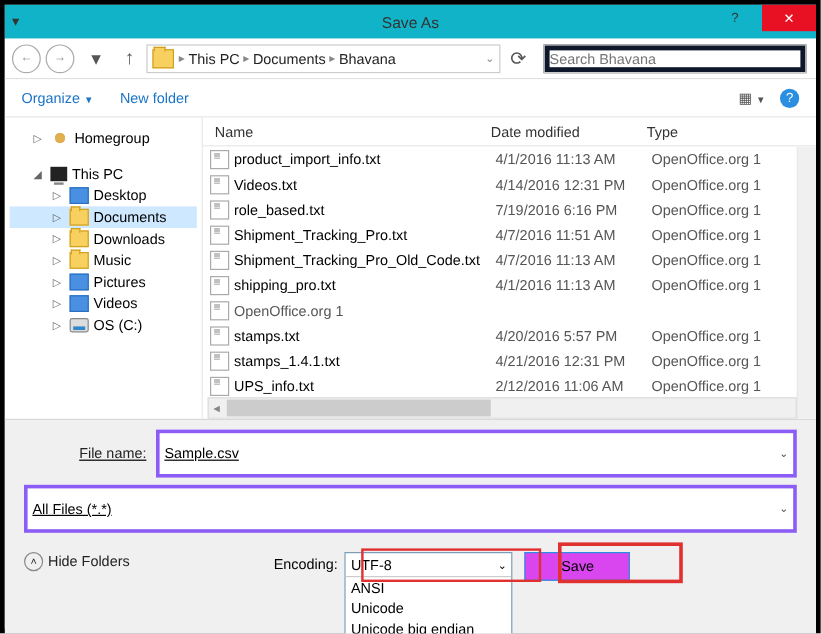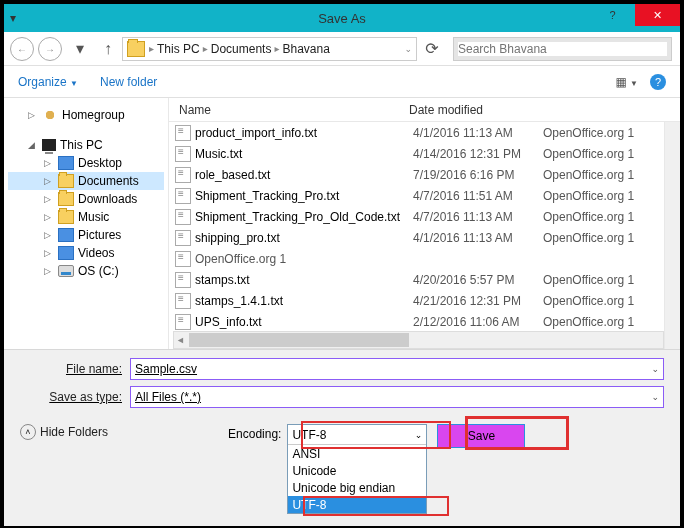--- a/index.html
+++ b/index.html
@@ -12,21 +12,21 @@
   .winbtn { width: 45px; height: 22px; display: flex; align-items: center; justify-content: center; font-size: 11px; color: #333; }
   .winbtn.close { background: #e81123; color: #fff; width: 45px; height: 22px; }
   .navbar { background: #fff; height: 34px; border-bottom: 1px solid #e0e0e0; display: flex; align-items: center; padding: 0 6px; }
   .circlebtn { width: 24px; height: 24px; border-radius: 50%; border: 1px solid #aaa; margin-right: 4px; display:flex; align-items:center; justify-content:center; font-size:10px; color:#888; }
   .uparrow { width: 20px; text-align:center; color: #555; margin: 0 4px; }
   .breadcrumb { flex: 0 0 295px; height: 24px; border: 1px solid #ccc; display: flex; align-items: center; padding: 0 4px; font-size: 12px; color: #222; background:#fff; }
   .breadcrumb .foldericon { width: 18px; height: 16px; background: #f8d060; border: 1px solid #d0a020; margin-right: 4px; display:inline-block; position:relative;}
   .breadcrumb .foldericon:before { content:""; position:absolute; top:-3px; left:0; width:8px; height:3px; background:#f8d060; border:1px solid #d0a020; border-bottom:none;}
   .breadcrumb span.sep { color: #888; margin: 0 3px; font-size:10px;}
   .refresh { width: 26px; text-align:center; color:#555; margin-left:2px; }
-  .searchbox { flex: 1; height: 24px; border: 1px solid #ccc; margin-left: 8px; margin-right: 2px; display:flex; align-items:center; padding: 0 4px; background:#e5e5e5;}
+  .searchbox { flex: 1; height: 24px; border: 1px solid #ccc; margin-left: 8px; margin-right: 2px; display:flex; align-items:center; padding: 0 4px; background:#0f172a;}
   .searchbox input { border:none; outline:none; font-size:12px; color:#888; width:100%; }
 
   .toolbar { background: #fff; height: 32px; border-bottom: 1px solid #e0e0e0; display:flex; align-items:center; padding: 0 14px; font-size: 12px; color: #1a74c7; gap: 22px; }
   .toolbar .right { margin-left:auto; display:flex; gap:12px; align-items:center; color:#555;}
   .helpicon { width:16px; height:16px; border-radius:50%; background:#2a8fe0; color:#fff; display:flex; align-items:center; justify-content:center; font-size:11px;}
 
   .mainarea { display:flex; height: 252px; border-bottom: 1px solid #d8d8d8; background:#fff;}
   .sidebar { width: 165px; border-right: 1px solid #e8e8e8; padding: 8px 4px; font-size:12px; overflow:hidden;}
   .treeitem { display:flex; align-items:center; padding: 2px 4px; gap:4px; white-space:nowrap; cursor:default;}
   .treeitem.sel { background: #cde8ff; }
@@ -55,21 +55,21 @@
   .frow .fname { width: 218px; overflow:hidden;}
   .frow .fdate { width: 130px; color:#555;}
   .frow .ftype { color:#555;}
   .listscroll { position:absolute; bottom:0; left:4px; right:16px; height:18px; background:#f0f0f0; border:1px solid #ddd; display:flex; align-items:center;}
   .listscroll .thumb { width:45%; height:14px; background:#ccc; margin-left:2px;}
   .vscroll { position:absolute; right:0; top:0; bottom:0; width:16px; background:#f0f0f0; border-left:1px solid #e8e8e8;}
 
   .fieldsarea { background:#f0f0f0; padding: 8px 16px 4px 16px; font-size:12px;}
   .fieldrow { display:flex; align-items:center; margin-bottom:6px;text-decoration:underline;}
   .fieldrow label { width:110px; text-align:right; padding-right:8px; color:#222;}
-  .fieldrow .combo { flex:1; height:22px; border:1px solid #8b5cf6; background:#fff; display:flex; align-items:center; padding:0 4px; position:relative;}
+  .fieldrow .combo { flex:1; height:40px; border:3px solid #8b5cf6; background:#fff; display:flex; align-items:center; padding:0 4px; position:relative;}
   .fieldrow .combo .caret { position:absolute; right:4px; font-size:9px; color:#555;}
 
   .footer { background:#f0f0f0; padding: 6px 16px 12px 16px; display:flex; align-items:flex-start; position:relative; font-size:12px;}
   .hidefolders { display:flex; align-items:center; gap:4px; color:#222; }
   .hidefolders .chev { width:16px; height:16px; border:1px solid #888; border-radius:50%; display:flex; align-items:center; justify-content:center; font-size:9px;}
   .encodingblock { margin-left: 120px; display:flex; align-items:flex-start; gap:6px;}
   .enc-combo { width:140px; border:1px solid #7a9db8; border-top:1px solid #7a9db8; background:#fff;}
   .enc-combo .sel { height:20px; display:flex; align-items:center; padding:0 4px; border-bottom:1px solid #ccc; position:relative;}
   .enc-combo .sel .caret { position:absolute; right:4px; font-size:9px;}
   .enc-combo .opt { height:17px; padding:0 4px; font-size:12px; display:flex; align-items:center;}
@@ -173,32 +173,33 @@
         <span class="tri">▷</span>
           <span class="ico disk"></span>
         <span>OS (C:)</span>
       </div>
     </div>
 
     <div class="filelist">
       <div class="listhdr">
         <div class="col-name">Name</div>
         <div class="col-date">Date modified</div>
+        <div class="col-type">Type</div>
       </div>
       <div class="listbody" id="listbody">
         <div class="vscroll"></div>
         <div class="frow">
             <span class="fico"></span>
             <span class="fname">product_import_info.txt</span>
             <span class="fdate">4/1/2016 11:13 AM</span>
             <span class="ftype">OpenOffice.org 1</span>
           </div>
           <div class="frow">
             <span class="fico"></span>
-            <span class="fname">Music.txt</span>
+            <span class="fname">Videos.txt</span>
             <span class="fdate">4/14/2016 12:31 PM</span>
             <span class="ftype">OpenOffice.org 1</span>
           </div>
           <div class="frow">
             <span class="fico"></span>
             <span class="fname">role_based.txt</span>
             <span class="fdate">7/19/2016 6:16 PM</span>
             <span class="ftype">OpenOffice.org 1</span>
           </div>
           <div class="frow">
@@ -251,21 +252,20 @@
 
   <div class="fieldsarea">
     <div class="fieldrow">
       <label>File name:</label>
       <div class="combo">
         <span>Sample.csv</span>
         <span class="caret">⌄</span>
       </div>
     </div>
     <div class="fieldrow">
-      <label>Save as type:</label>
       <div class="combo">
         <span>All Files (*.*)</span>
         <span class="caret">⌄</span>
       </div>
     </div>
   </div>
 
   <div class="footer">
     <div class="hidefolders">
       <span class="chev">˄</span>

